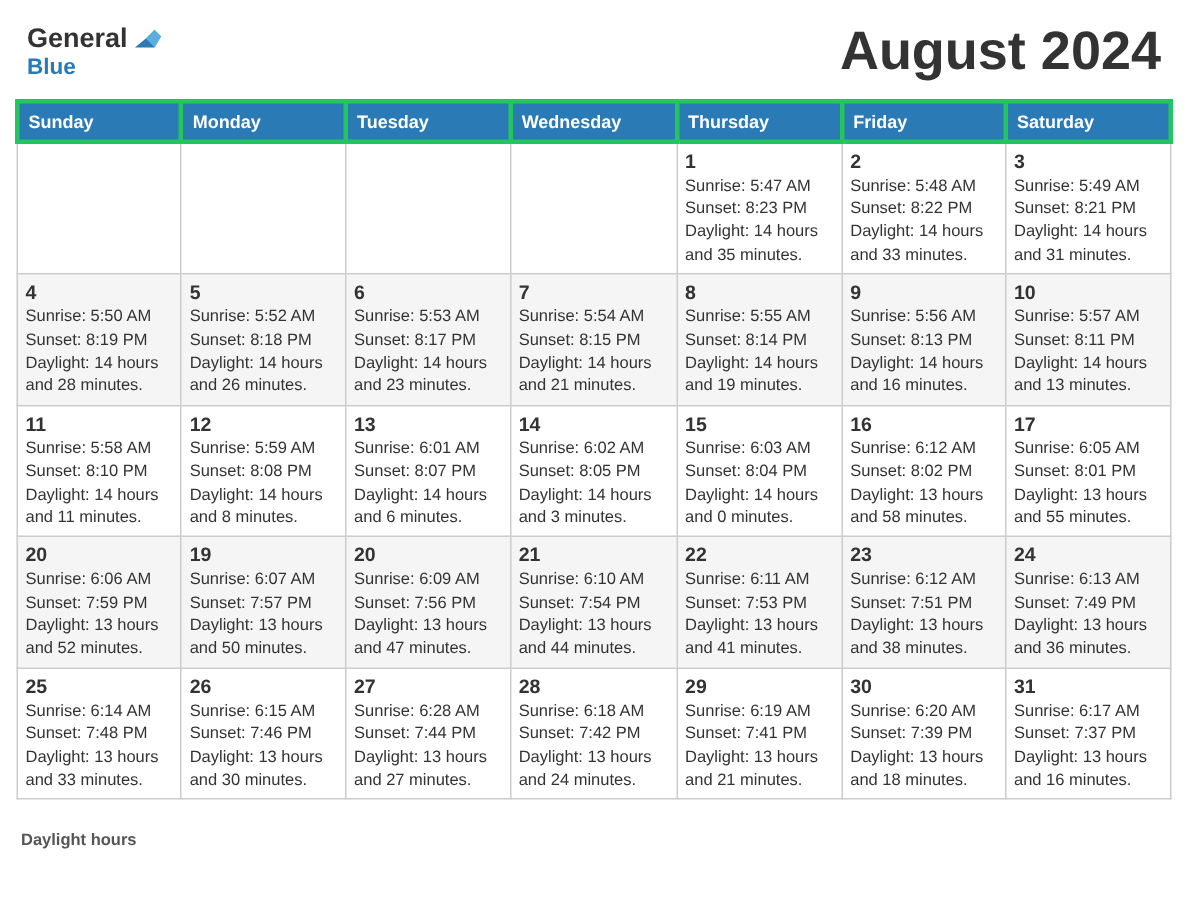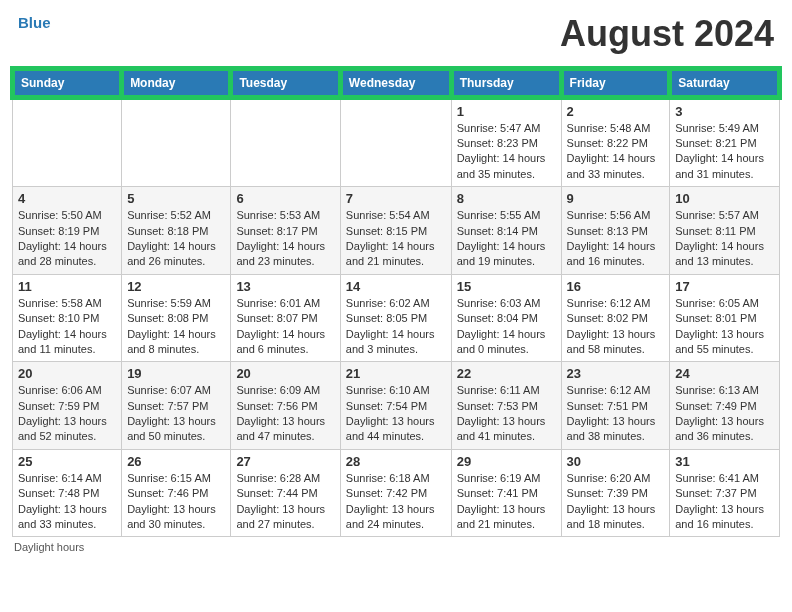--- a/index.html
+++ b/index.html
@@ -60,21 +60,21 @@
       border-collapse: collapse;
       font-size: 11px;
     }
     .calendar th {
       background: #2a7ab5;
       color: #fff;
       text-align: left;
       padding: 5px 6px;
       font-size: 12px;
       font-weight: bold;
-      border: 5px solid #22c55e;
+      border: 3px solid #22c55e;
     }
     .calendar td {
       border: 1px solid #ccc;
       vertical-align: top;
       padding: 4px 5px;
       width: 113px;
       min-height: 80px;
       background: #fff;
     }
     .calendar tr:nth-child(even) td {
@@ -89,31 +89,39 @@
     }
     .day-info {
       color: #333;
       font-size: 11px;
       line-height: 1.4;
     }
     .empty-cell {
       background: #fff;
     }
     .footer-note {
-      margin-top: 4px;
+      margin-top: 21px;
       font-size: 11px;
       color: #555;
       padding-left: 4px;
+      font-weight: bold;
     }
   </style>
 </head>
 <body>
 
 <div class="header">
   <div class="logo">
+    <div class="logo-text">
+      <span class="logo-general">General</span>
+      <svg class="logo-icon" viewBox="0 0 30 30" xmlns="http://www.w3.org/2000/svg">
+        <polygon points="4,24 22,24 22,8 14,16" fill="#2a7ab5"></polygon>
+        <polygon points="14,16 22,8 28,14 22,24" fill="#5aaee0"></polygon>
+      </svg>
+    </div>
     <span class="logo-blue">Blue</span>
   </div>
   <div class="title-section">
     <div class="month-title">August 2024</div>
   </div>
 </div>
 
 <table class="calendar">
   <thead>
     <tr>
@@ -376,21 +384,21 @@
           <span class="day-number">30</span>
           <div class="day-info">
             <div>Sunrise: 6:20 AM</div>
             <div>Sunset: 7:39 PM</div>
             <div>Daylight: 13 hours and 18 minutes.</div>
           </div>
         </td>
         <td>
           <span class="day-number">31</span>
           <div class="day-info">
-            <div>Sunrise: 6:41 AM</div>
+            <div>Sunrise: 6:17 AM</div>
             <div>Sunset: 7:37 PM</div>
             <div>Daylight: 13 hours and 16 minutes.</div>
           </div>
         </td>
       </tr>
     </tbody>
 </table>
 
 <div class="footer-note">Daylight hours</div>
 

